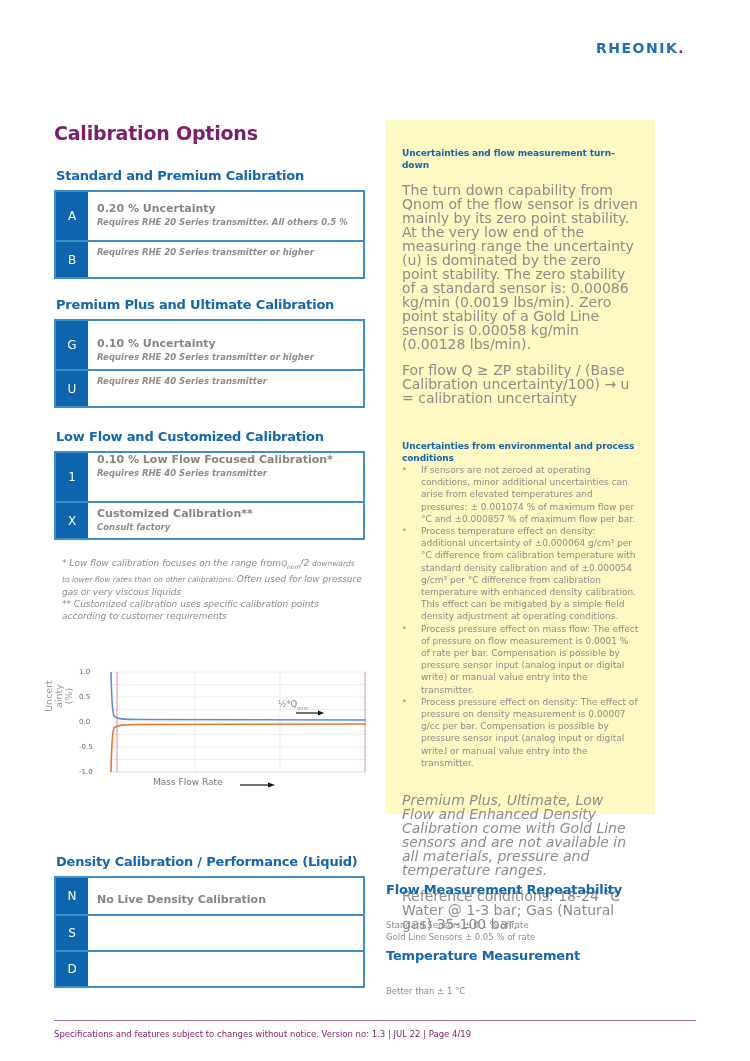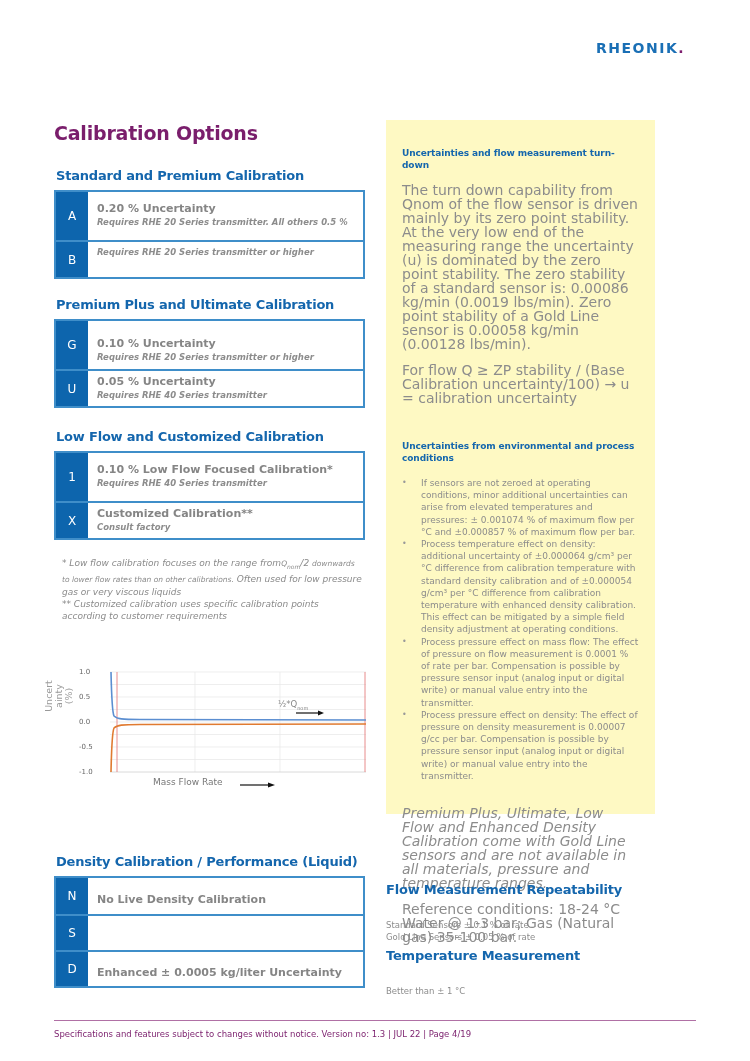--- a/index.html
+++ b/index.html
@@ -35,21 +35,21 @@
   .chart .ylabel { position: absolute; left: -6px; top: 62px; transform: rotate(-90deg); transform-origin: 0 0; font-size: 9.5px; color: #999; line-height: 10px; text-align: center; width: 60px; }
   .chart .xlabel { position: absolute; left: 103px; top: 113px; font-size: 9px; color: #777; }
   .chart .annot { position: absolute; left: 228px; top: 35px; font-size: 8.5px; color: #888; }
   .chart .annot sub { font-size: 5px; }
 
   
   .panel { position: absolute; left: 386px; top: 120px; width: 269px; height: 694px; background: #fef9c3; padding: 27px 16px 0 16px; }
   .panel h3 { font-size: 9px; font-weight: bold; color: #1466ad; line-height: 12px; letter-spacing: -0.1px; }
   .panel p { font-size: 14px; line-height: 14px; color: #8c8c8c; }
   .panel .gap { height: 12px; }
-  .panel ul { list-style: none; margin-top: 13px; }
+  .panel ul { list-style: none; }
   .panel li { position: relative; padding-left: 19px; font-size: 9px; line-height: 12.2px; color: #8c8c8c; }
   .panel li::before { content: "•"; position: absolute; left: 0; top: 0; font-size: 8px; color: #999; }
   .panel .it { font-style: italic; }
 
   .rt-title { position: absolute; left: 386px; font-size: 13px; font-weight: bold; color: #1466ad; letter-spacing: -0.2px; white-space: nowrap; }
   .rt-text { position: absolute; left: 386px; font-size: 8.5px; line-height: 11.5px; color: #8c8c8c; margin-top: 14px; }
 
   .footer-rule { position: absolute; left: 54px; top: 1020px; width: 642px; height: 1px; background: #b070a5; }
   .footer { position: absolute; left: 54px; top: 1029px; font-size: 8.5px; color: #7a1e6c; white-space: nowrap; }
 </style>
@@ -82,31 +82,30 @@
   <div class="opt-row" style="height:48px">
     <div class="opt-letter">G</div>
     <div class="opt-body" style="padding-top:16px">
       <div class="opt-main">0.10 % Uncertainty</div>
       <div class="opt-sub">Requires RHE 20 Series transmitter or higher</div>
     </div>
   </div>
   <div class="opt-row" style="height:37px">
     <div class="opt-letter">U</div>
     <div class="opt-body">
-      <div class="opt-main">0.05 % Uncertainty</div>
       <div class="opt-sub">Requires RHE 40 Series transmitter</div>
     </div>
   </div>
 </div>
 
 <div class="sec-title" style="top:429px">Low Flow and Customized Calibration</div>
 <div class="opt-table" style="top:451px">
   <div class="opt-row" style="height:48px">
     <div class="opt-letter">1</div>
-    <div class="opt-body" style="padding-top:10px">
+    <div class="opt-body" style="padding-top:0">
       <div class="opt-main">0.10 % Low Flow Focused Calibration*</div>
       <div class="opt-sub">Requires RHE 40 Series transmitter</div>
     </div>
   </div>
   <div class="opt-row" style="height:37px">
     <div class="opt-letter">X</div>
     <div class="opt-body">
       <div class="opt-main">Customized Calibration**</div>
       <div class="opt-sub">Consult factory</div>
     </div>
@@ -191,23 +190,20 @@
     <div class="opt-letter">N</div>
     <div class="opt-body">
         <div class="opt-main">No Live Density Calibration</div>
       </div>
   </div>
   <div class="opt-row">
     <div class="opt-letter">S</div>
   </div>
   <div class="opt-row">
     <div class="opt-letter">D</div>
-    <div class="opt-body">
-        <div class="opt-main">Enhanced ± 0.0005 kg/liter Uncertainty</div>
-      </div>
   </div>
 </div>
 
 <div class="rt-title" style="top:882px">Flow Measurement Repeatability</div>
 <div class="rt-text" style="top:906px">
   <div>Standard Sensors ± 0.1 % of rate</div>
   <div>Gold Line Sensors ± 0.05 % of rate</div>
 </div>
 <div class="rt-title" style="top:948px">Temperature Measurement</div>
 <div class="rt-text" style="top:972px">Better than ± 1 °C</div>

